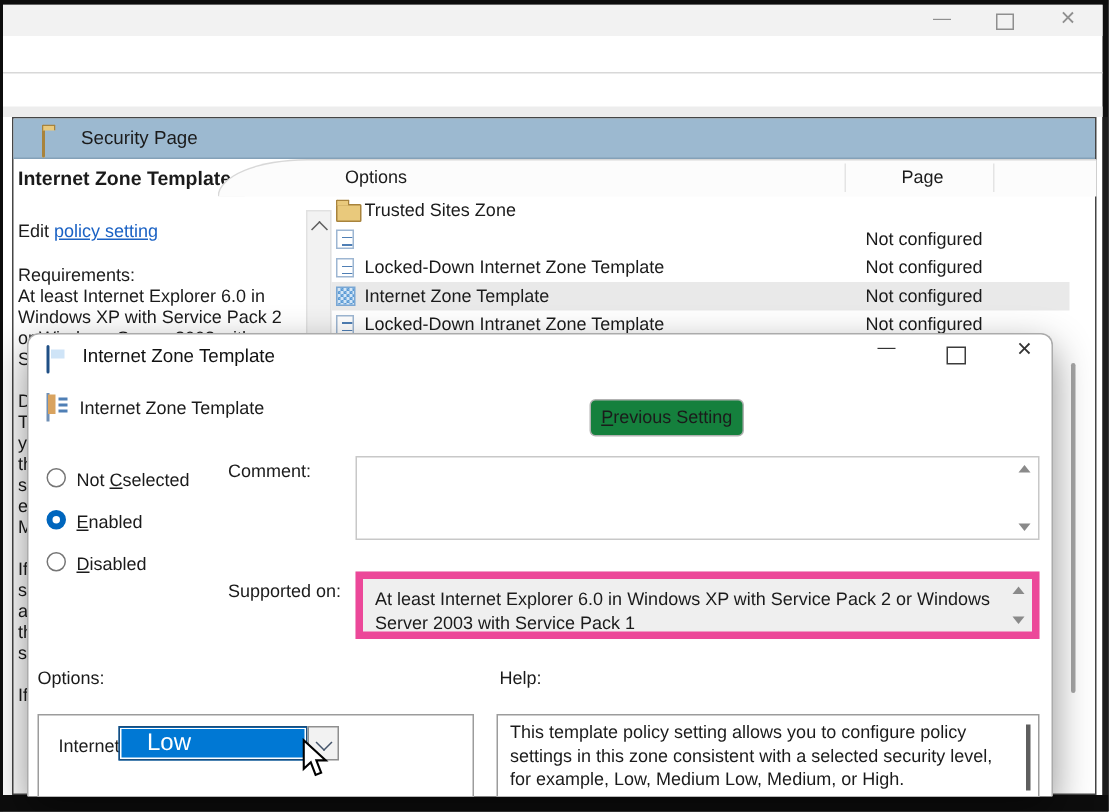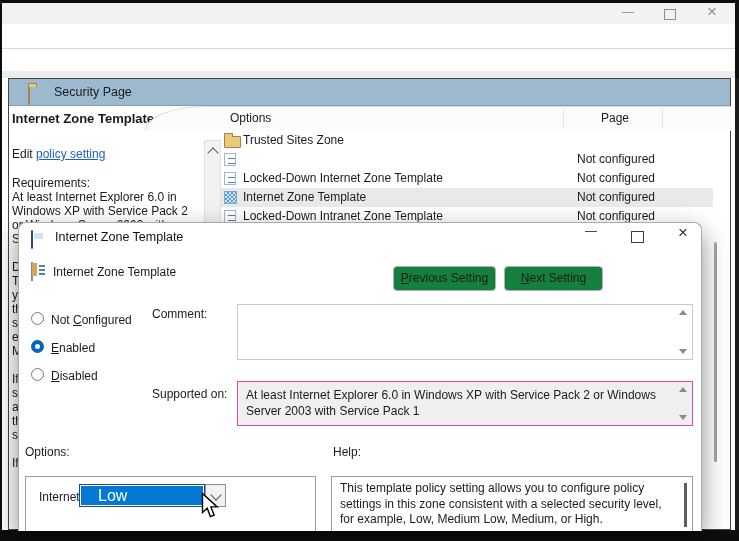--- a/index.html
+++ b/index.html
@@ -49,21 +49,21 @@
   .dlg-glyph{color:#333;}
   .icon-gpo{width:15px;height:12px;background:linear-gradient(135deg,#6fa7dd,#2e6db3);border:1px solid #1f4f85;border-radius:2px;position:relative;}
   .icon-gpo::before{content:"";position:absolute;left:2px;top:2px;width:9px;height:6px;background:#cfe4f7;}
   .icon-setting16{width:15px;height:13px;background:#fff;border:1px solid #6f8fb5;position:relative;}
   .icon-setting16::before{content:"";position:absolute;left:0;top:0;width:5px;height:13px;background:#d9a35f;}
   .icon-setting16::after{content:"";position:absolute;left:7px;top:2px;width:6px;height:2px;background:#4f7fb5;box-shadow:0 4px 0 #4f7fb5,0 8px 0 #4f7fb5;}
   .btn{background:#15803d;border:1px solid #b2b2b2;border-radius:4px;font-size:12px;text-align:center;line-height:23px;box-sizing:border-box;cursor:pointer;}
   .radio{width:13px;height:13px;border-radius:50%;border:1px solid #767676;background:#fff;box-sizing:border-box;}
   .radio.sel{border:4px solid #0066bd;}
   .field-box{border:1px solid #c8c8c8;background:#fff;box-sizing:border-box;}
-  .sup-box{border:1px solid #ec4899;background:#efefef;box-sizing:border-box;font-size:12px;line-height:16px;padding:5px 18px 0 8px;}
+  .sup-box{border:5px solid #ec4899;background:#efefef;box-sizing:border-box;font-size:12px;line-height:16px;padding:5px 18px 0 8px;}
   .group-box{border:1px solid #9c9c9c;background:#fff;box-sizing:border-box;}
   .tri-up{width:0;height:0;border-left:4px solid transparent;border-right:4px solid transparent;border-bottom:5px solid #8a8a8a;}
   .tri-down{width:0;height:0;border-left:4px solid transparent;border-right:4px solid transparent;border-top:5px solid #8a8a8a;}
   .combo{background:#0078d4;border:1px solid #1b4c7a;box-shadow:inset 0 0 0 1px #fff;box-sizing:border-box;}
   .combo-txt{color:#fff;font-size:16px;line-height:21px;padding-left:18px;}
   .combo-btn{background:#f2f2f2;border:1px solid #8f8f8f;box-sizing:border-box;}
   .chev-down{width:7px;height:7px;border-left:1.4px solid #44546a;border-bottom:1.4px solid #44546a;transform:rotate(-45deg);}
   .help-text{font-size:12px;line-height:15.5px;padding:4px 16px 0 8px;}
   .help-thumb{width:3px;height:44px;background:#5f5f5f;}
 
@@ -153,24 +153,23 @@
     <span class="abs icon-gpo" style="left:12px;top:8px;"></span>
     <span class="abs dlg-title" style="left:36px;top:7px;">Internet Zone Template</span>
     <span class="abs dlg-glyph" style="left:560px;top:1px;width:24px;text-align:center;font-size:12px;">—</span>
     <span class="abs" style="left:612px;top:8px;width:11px;height:10px;border:1px solid #3c3c3c;"></span>
     <span class="abs dlg-glyph" style="left:652px;top:0px;width:24px;text-align:center;font-size:17px;">×</span>
 
     <span class="abs icon-setting16" style="left:10px;top:40px;"></span>
     <span class="abs txt" style="left:34px;top:42px;">Internet Zone Template</span>
 
     <div class="abs btn" style="left:374px;top:43px;width:103px;height:25px;"><span class="ul">P</span><span>revious Setting</span></div>
-    <div class="abs btn" style="left:485px;top:43px;width:99px;height:25px;"><span class="ul">N</span><span>ext Setting</span></div>
 
     <span class="abs radio" style="left:12px;top:89px;"></span>
-    <span class="abs txt" style="left:32px;top:90px;"><span>Not </span><span class="ul">C</span><span>onfigured</span></span>
+    <span class="abs txt" style="left:32px;top:90px;"><span>Not </span><span class="ul">C</span><span>selected</span></span>
 
     <span class="abs radio sel" style="left:12px;top:117px;"></span>
     <span class="abs txt" style="left:32px;top:118px;"><span class="ul">E</span><span>nabled</span></span>
 
     <span class="abs radio" style="left:12px;top:145px;"></span>
     <span class="abs txt" style="left:32px;top:146px;"><span class="ul">D</span><span>isabled</span></span>
 
     <span class="abs txt" style="left:133px;top:84px;">Comment:</span>
     <div class="abs field-box" style="left:218px;top:81px;width:456px;height:56px;">
       <span></span>

